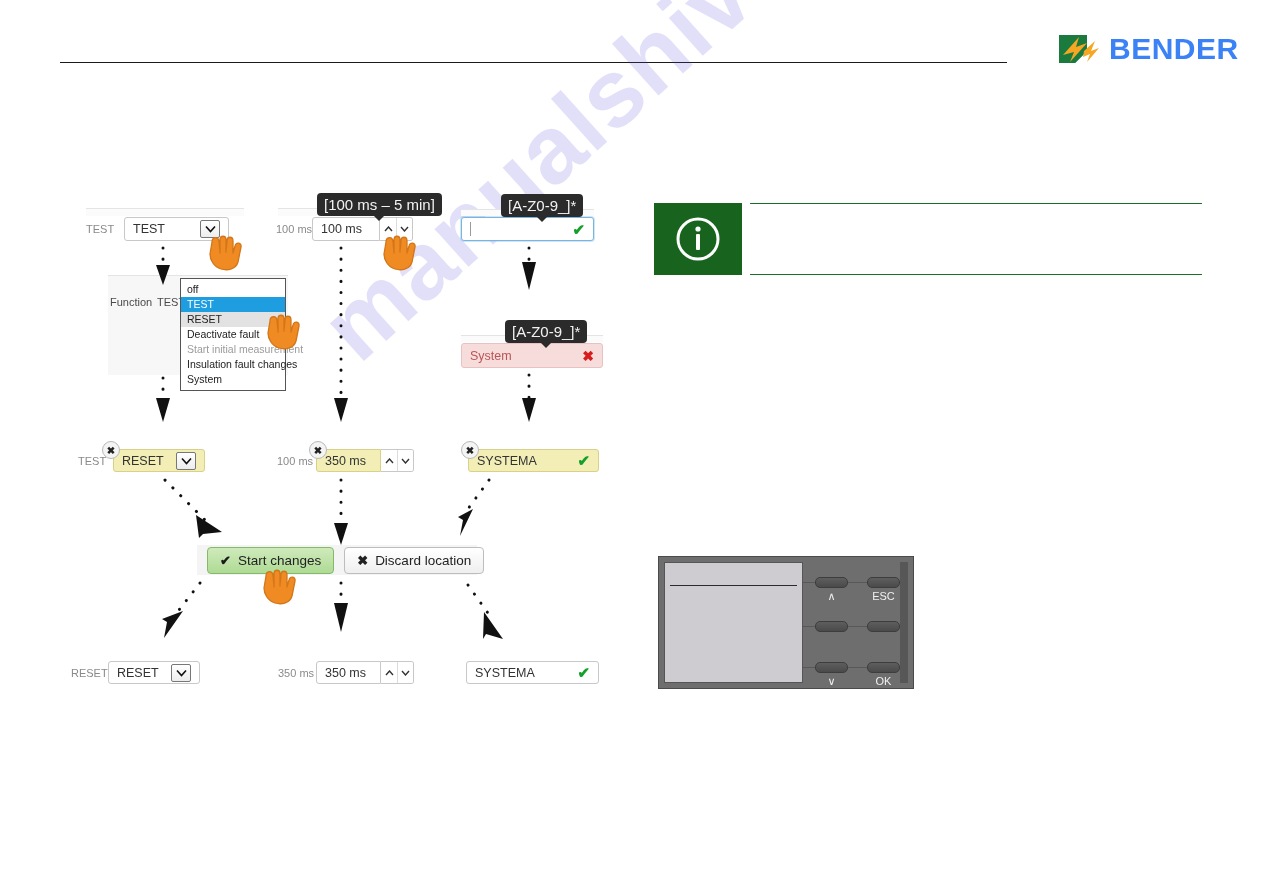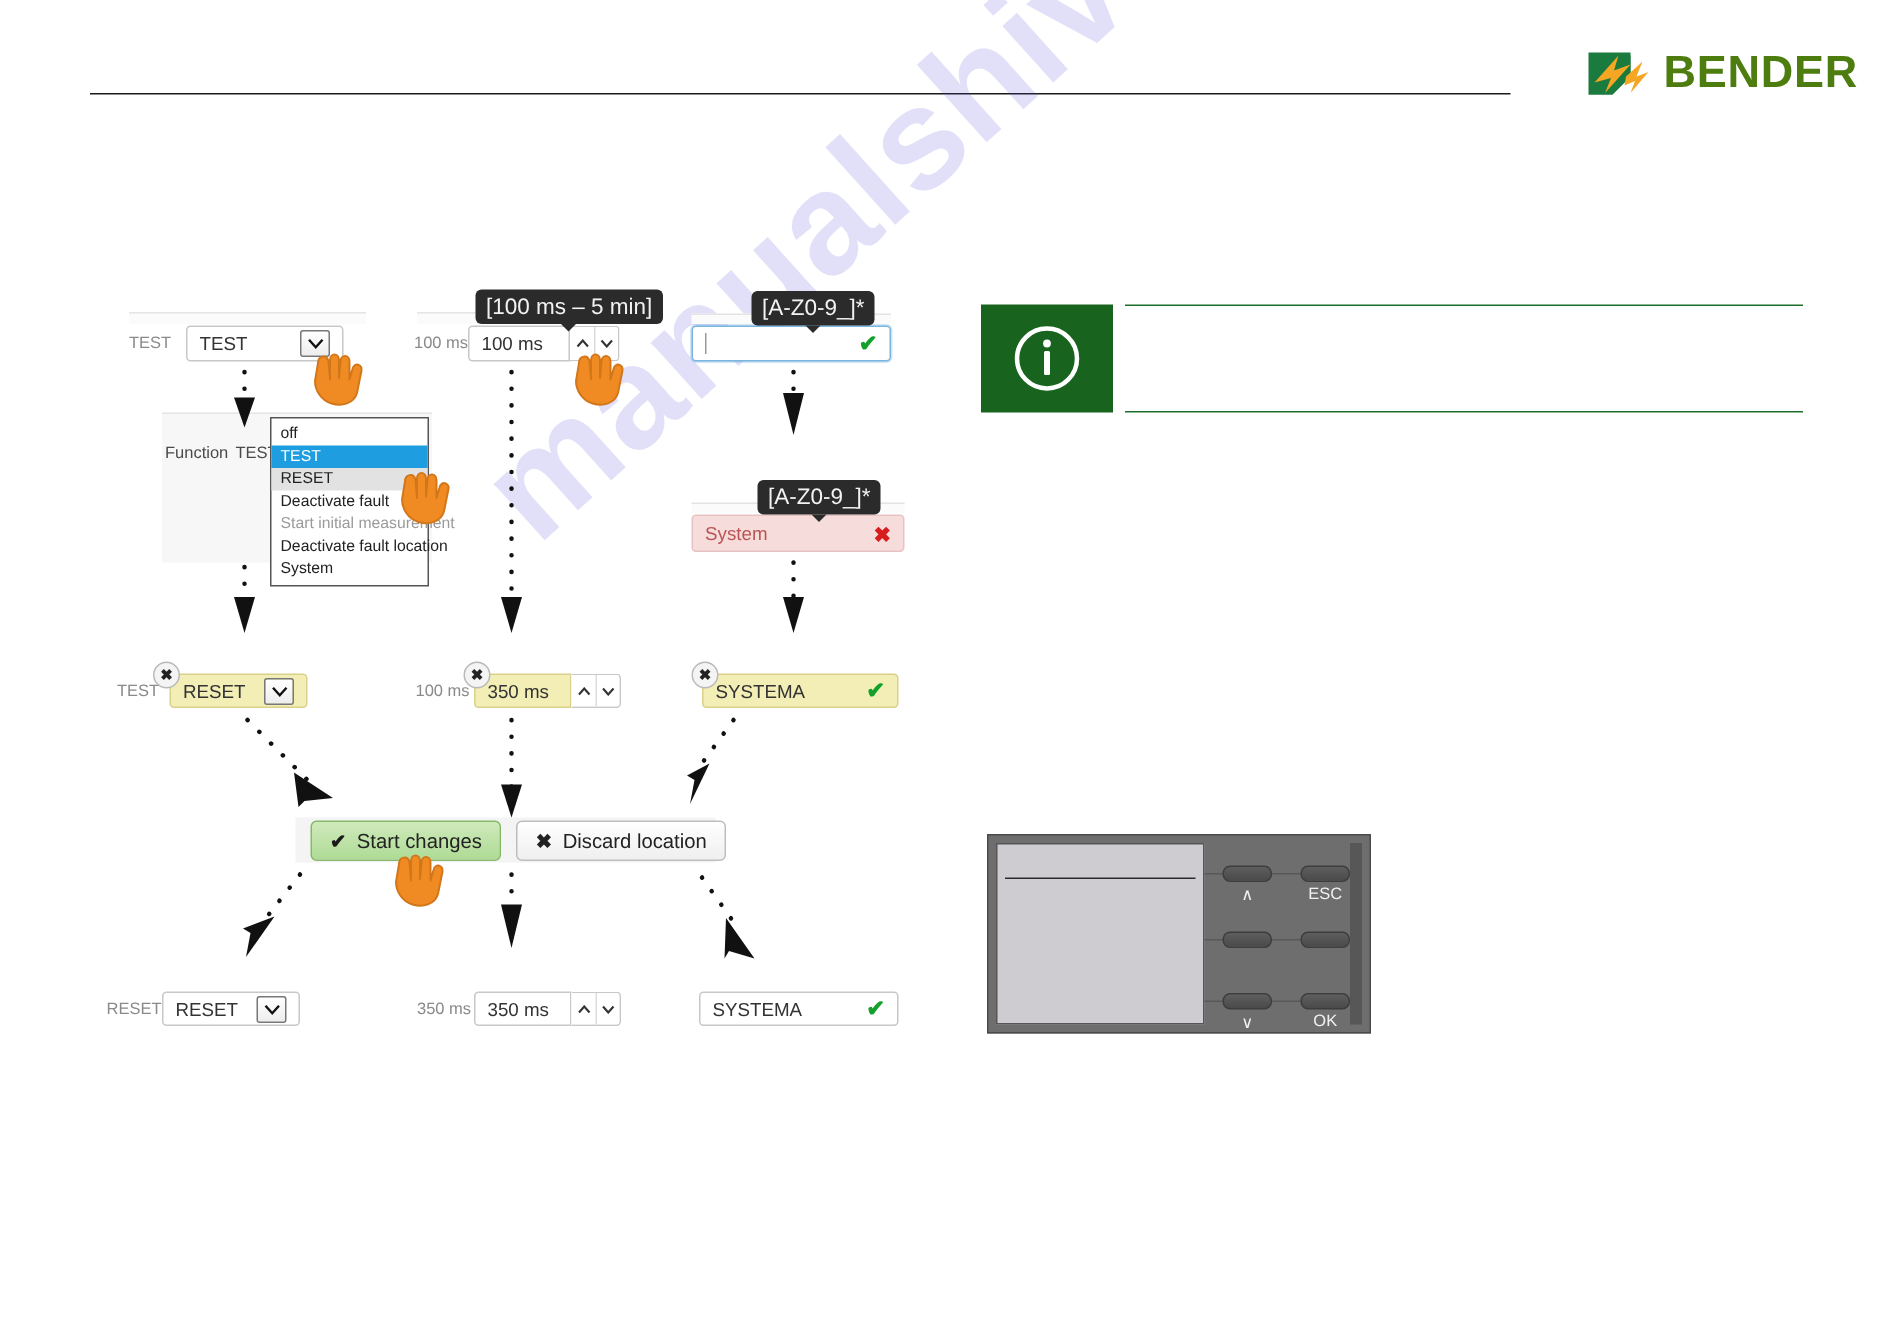--- a/index.html
+++ b/index.html
@@ -16,21 +16,21 @@
 
   
   .hdr-rule {
     position:absolute; left:60px; top:62px; width:947px; height:1px;
     background:#1a1a1a;
   }
   .logo { position:absolute; left:1057px; top:28px; width:146px; height:42px;
           display:flex; align-items:center; gap:8px; }
   .logo-mark { position:relative; width:44px; height:40px; flex:0 0 auto; }
   .logo-text { font-family:"Liberation Sans", sans-serif; font-weight:bold;
-               font-size:30px; letter-spacing:0.5px; color:#4d7c0f; line-height:1; }
+               font-size:30px; letter-spacing:0.5px; color:#3b82f6; line-height:1; }
 
   
   .watermark {
     position:absolute; left:300px; top:300px;
     font-family:"Liberation Sans", sans-serif;
     font-size:96px; font-weight:bold; color:#5a4fd8;
     opacity:0.17;
     transform:rotate(-42deg);
     transform-origin:left top;
     white-space:nowrap;
@@ -229,21 +229,21 @@
   <div class="panel-strip" style="left:108px; top:275px; width:180px; height:100px; background:#f7f7f7;"></div>
   <div class="field-label" style="left:110px; top:296px; font-size:11px; color:#4a4a4a;">Function</div>
   <div class="field-label" style="left:157px; top:296px; font-size:11px; color:#4a4a4a;">TEST</div>
 
   <div class="menu" style="left:180px; top:278px; width:106px;">
     <div class="mi">off</div>
     <div class="mi sel">TEST</div>
     <div class="mi hov">RESET</div>
     <div class="mi">Deactivate fault</div>
     <div class="mi dis">Start initial measurement</div>
-    <div class="mi">Deactivate fault location</div>
+    <div class="mi">Insulation fault changes</div>
     <div class="mi">System</div>
   </div>
   <div class="hand" style="left:262px; top:305px;">
     <svg width="44" height="46" viewBox="0 0 44 46">
       <path d="M8 16 C8 11, 14 10, 15 15 L16 27 L16 14 C16 9, 22 9, 22 14 L22 26 L23 15 C23 10, 29 10, 29 15 L29 27 L31 20 C32 15, 38 17, 37 21 L34 36 C32 43, 24 45, 17 43 C10 41, 6 34, 6 28 Z" fill="#f08a22" stroke="#d2761a" stroke-width="1.3" stroke-linejoin="round"></path>
     </svg>
   </div>
 
   <div class="field-label" style="left:78px; top:455px;">TEST</div>
   <div class="inp modified" style="left:113px; top:449px; width:92px; height:23px;">

